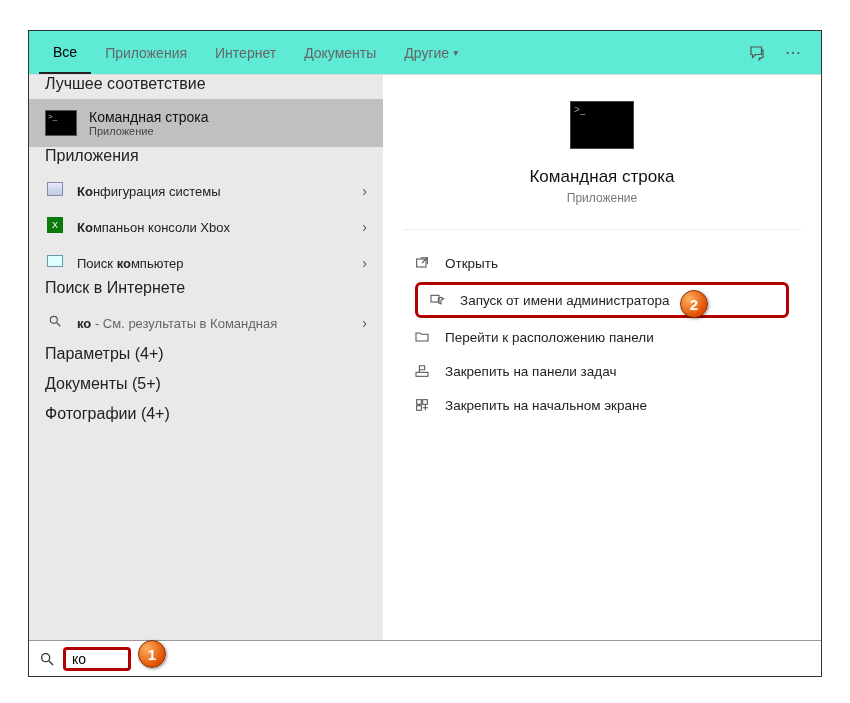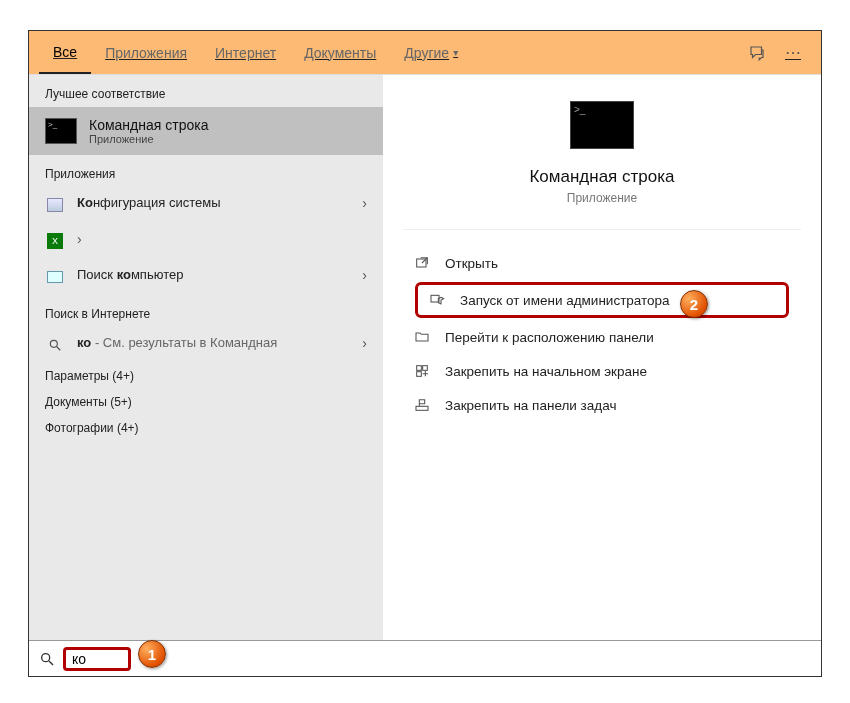--- a/index.html
+++ b/index.html
@@ -1,38 +1,38 @@
 <!DOCTYPE html>
 <html><head>
 <meta charset="utf-8">
 <style>
 * { box-sizing: border-box; margin: 0; padding: 0; }
 body { font-family: "Segoe UI", Arial, sans-serif; font-size: 13px; color: #222; background: #fff; width: 850px; height: 703px; overflow: hidden; position: relative; }
 .window { position: absolute; left: 28px; top: 30px; right: 28px; bottom: 26px; border: 1px solid #333; background: #fff; display: flex; flex-direction: column; }
-.tabs { display: flex; align-items: center; height: 44px; background: #fdba74; border-bottom: 1px solid #ddd; padding: 0 10px; text-decoration: underline; }
+.tabs { display: flex; align-items: center; height: 44px; background: #5eead4; border-bottom: 1px solid #ddd; padding: 0 10px; }
 .tab { padding: 0 14px; height: 100%; display: flex; align-items: center; color: #666; cursor: pointer; font-size: 14px; }
 .tab.active { color: #000; border-bottom: 2px solid #222; font-weight: 500; }
 .tab .chev { margin-left: 4px; font-size: 10px; }
 .tabs-spacer { flex: 1; }
 .tabs-iconbtn { width: 36px; height: 36px; display: flex; align-items: center; justify-content: center; color: #555; cursor: pointer; font-size: 16px; }
 .content { flex: 1; display: flex; min-height: 0; }
 .left { width: 354px; background: #e9e9e9; display: flex; flex-direction: column; overflow: hidden; }
 .right { flex: 1; background: #fff; padding: 26px 10px 10px 10px; display: flex; flex-direction: column; align-items: stretch; }
-.section-title { font-size: 12px; padding: 12px 16px 6px; color: #222; font-weight: 500; }
+.section-title { font-size: 16px; padding: 0 16px 6px; color: #222; font-weight: 500; }
 .best { display: flex; align-items: center; background: #c0c0c0; padding: 10px 16px; gap: 12px; }
 .best .cmdicon { width: 32px; height: 26px; background: #000; border: 1px solid #555; position: relative; }
 .best .cmdicon::after { content: ">_"; color: #ccc; font-size: 8px; position: absolute; top: 1px; left: 2px; }
 .best-text .name { font-size: 14px; color: #111; }
 .best-text .kind { font-size: 11px; color: #444; }
-.li { display: flex; align-items: flex-start; padding: 8px 16px; gap: 12px; cursor: pointer; }
+.li { display: flex; align-items: flex-end; padding: 8px 16px; gap: 12px; cursor: pointer; }
 .li .ic { width: 20px; height: 20px; display: flex; align-items: center; justify-content: center; font-size: 14px; }
 .li .label { flex: 1; color: #222; }
 .li .label b { font-weight: 600; }
 .li .chev { color: #555; font-size: 14px; }
-.skip { padding: 6px 16px; font-size: 12px; color: #222; cursor: pointer; }
+.skip { padding: 6px 16px; font-size: 16px; color: #222; cursor: pointer; }
 .right .preview { display: flex; flex-direction: column; align-items: center; padding-bottom: 24px; border-bottom: 1px solid #eee; margin: 0 10px 10px; }
 .right .preview .cmdbig { width: 64px; height: 48px; background: #000; border: 1px solid #444; position: relative; margin-bottom: 18px; }
 .right .preview .cmdbig::after { content: ">_"; color: #999; font-size: 10px; position: absolute; top: 2px; left: 3px; }
 .right .preview .pname { font-size: 17px; color: #111; margin-bottom: 4px; }
 .right .preview .pkind { font-size: 12px; color: #777; }
 .actions { display: flex; flex-direction: column; padding: 6px 0; }
 .action { display: flex; align-items: center; gap: 14px; padding: 8px 20px; cursor: pointer; font-size: 13.5px; color: #222; }
 .action .aic { width: 18px; height: 18px; display: flex; align-items: center; justify-content: center; color: #555; }
 .action.highlight { border: 3px solid #b00000; border-radius: 6px; box-shadow: 0 0 0 1px #fff inset; margin: 2px 22px; padding: 6px 10px; }
 .searchbar { height: 36px; border-top: 1px solid #999; background: #fff; display: flex; align-items: center; padding: 0 10px; gap: 8px; }
@@ -90,20 +90,21 @@
             <div class="ic-cfg"></div>
           </div>
         <div class="label"><b>Ко</b><span>нфигурация системы</span></div>
         <div class="chev">›</div>
       </div>
 
       <div class="li">
         <div class="ic">
             <div class="ic-xbox">X</div>
           </div>
+        <div class="label"><b>Ко</b><span>мпаньон консоли Xbox</span></div>
         <div class="chev">›</div>
       </div>
 
       <div class="li">
         <div class="ic">
             <div class="ic-pc"></div>
           </div>
         <div class="label"><span>Поиск </span><b>ко</b><span>мпьютер</span></div>
         <div class="chev">›</div>
       </div>
@@ -155,36 +156,36 @@
           <div class="aic">
               <svg width="16" height="16" viewBox="0 0 24 24" fill="none" stroke="#555" stroke-width="1.6">
                 <path d="M3 6h6l2 2h10v10H3z"></path>
               </svg>
             </div>
           <span>Перейти к расположению панели</span>
         </div>
         <div class="action">
           <div class="aic">
               <svg width="16" height="16" viewBox="0 0 24 24" fill="none" stroke="#555" stroke-width="1.6">
+                <rect x="3" y="14" width="18" height="6"></rect>
+                <path d="M8 10v4M8 4h8v6H8z"></path>
+              </svg>
+            </div>
+          <span>Закрепить на панели задач</span>
+        </div>
+        <div class="action">
+          <div class="aic">
+              <svg width="16" height="16" viewBox="0 0 24 24" fill="none" stroke="#555" stroke-width="1.6">
                 <rect x="4" y="4" width="7" height="7"></rect>
                 <rect x="13" y="4" width="7" height="7"></rect>
                 <rect x="4" y="13" width="7" height="7"></rect>
                 <path d="M13 16h8M17 12v8"></path>
               </svg>
             </div>
           <span>Закрепить на начальном экране</span>
-        </div>
-        <div class="action">
-          <div class="aic">
-              <svg width="16" height="16" viewBox="0 0 24 24" fill="none" stroke="#555" stroke-width="1.6">
-                <rect x="3" y="14" width="18" height="6"></rect>
-                <path d="M8 10v4M8 4h8v6H8z"></path>
-              </svg>
-            </div>
-          <span>Закрепить на панели задач</span>
         </div>
       </div>
     </div>
   </div>
 
   <div class="searchbar">
     <div class="sic">
       <svg width="16" height="16" viewBox="0 0 24 24" fill="none" stroke="#333" stroke-width="2">
           <circle cx="10" cy="10" r="6"></circle>
           <line x1="15" y1="15" x2="21" y2="21"></line>

